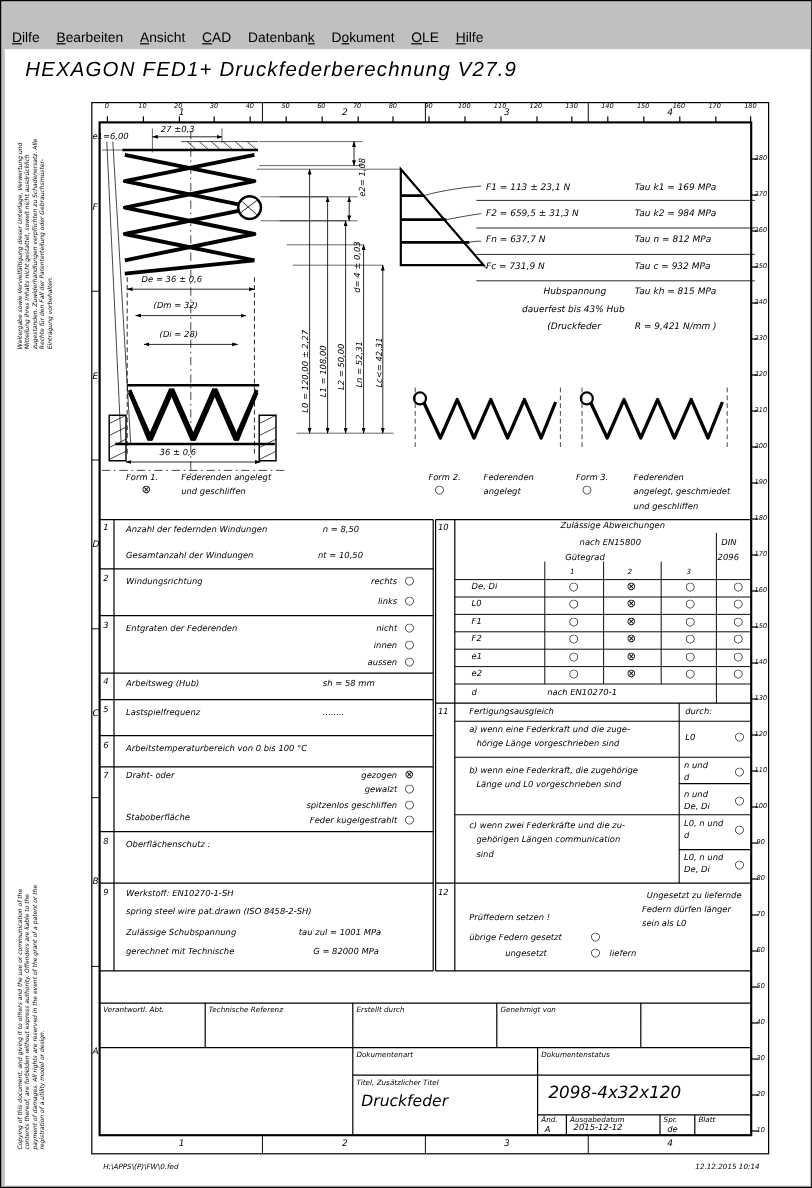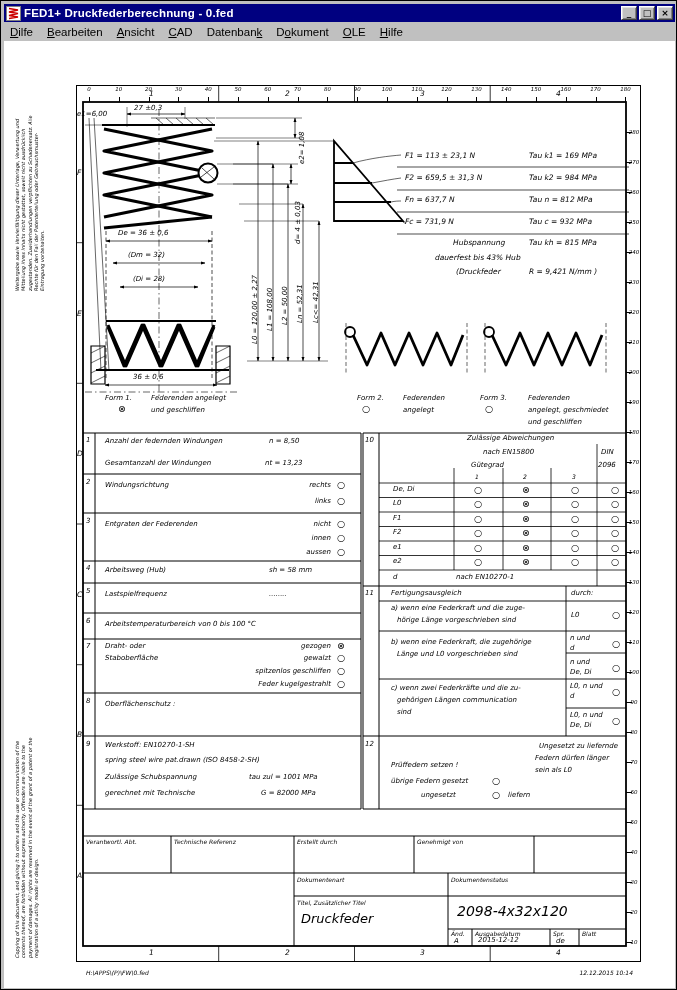--- a/index.html
+++ b/index.html
@@ -27,47 +27,35 @@
 .rtickh{position:absolute;width:6px;height:1px;background:#000}
 .legal{position:absolute;font:italic 5px/1.25 "DejaVu Sans",sans-serif;color:#000}
 .big{font-size:13px}
 .num2{font-size:14px}
 </style>
 </head>
 <body>
 
 <div id="page">
 
- <div class="titlebar">
-  <span class="appicon">
-   <svg width="13" height="13" viewBox="0 0 13 13">
-          <path d="M2,1.5 L11,3 L2,5 L11,6.5 L2,8.5 L11,10 L2,11.5" stroke="#cc0000" fill="none" stroke-width="1.4"></path>
-        </svg>
-  </span>
-  <span class="wtitle">FED1+   Druckfederberechnung   -   0.fed</span>
-  <span class="wbtns">
-   <span class="wbtn">_</span>
-   <span class="wbtn">□</span>
-   <span class="wbtn">×</span>
-  </span>
- </div>
 
  <div class="menubar">
   <span class="mi"><span></span><u>D</u><span>ilfe</span></span>
   <span class="mi"><span></span><u>B</u><span>earbeiten</span></span>
   <span class="mi"><span></span><u>A</u><span>nsicht</span></span>
   <span class="mi"><span></span><u>C</u><span>AD</span></span>
   <span class="mi"><span>Datenban</span><u>k</u><span></span></span>
   <span class="mi"><span>D</span><u>o</u><span>kument</span></span>
   <span class="mi"><span></span><u>O</u><span>LE</span></span>
   <span class="mi"><span></span><u>H</u><span>ilfe</span></span>
  </div>
 
  <div class="client"></div>
 
+ <div class="hdr">HEXAGON   FED1+   Druckfederberechnung  V27.9</div>
 
  <svg class="lines" width="677" height="990" viewBox="0 0 677 990">
   <defs>
    <marker id="ar" viewBox="0 0 6 4" refX="5.5" refY="2" markerWidth="7" markerHeight="5" orient="auto-start-reverse">
           <path d="M0,0L6,2L0,4Z" fill="#000"></path>
         </marker>
   </defs>
   <g stroke="#000" fill="none">
 
    <rect x="75.5" y="84.5" width="564" height="876" stroke-width="1"></rect>
@@ -299,21 +287,21 @@
  <div class="it" style="left:479px;top:393px">Form 3.</div>
  <span class="rad" style="left:484px;top:403px">○</span>
  <div class="it" style="left:527px;top:393px">Federenden</div>
  <div class="it" style="left:527px;top:405px">angelegt, geschmiedet</div>
  <div class="it" style="left:527px;top:417px">und geschliffen</div>
 
  <div class="it" style="left:85px;top:435px">1</div>
  <div class="it" style="left:104px;top:436px">Anzahl der federnden Windungen</div>
  <div class="it" style="left:268px;top:436px">n  =  8,50</div>
  <div class="it" style="left:104px;top:458px">Gesamtanzahl der Windungen</div>
- <div class="it" style="left:264px;top:458px">nt =  13,23</div>
+ <div class="it" style="left:264px;top:458px">nt =  10,50</div>
  <div class="it" style="left:85px;top:477px">2</div>
  <div class="it" style="left:104px;top:480px">Windungsrichtung</div>
  <div class="it ra" style="left:272px;top:480px;width:58px">rechts</div>
  <span class="rad" style="left:336px;top:479px">○</span>
  <div class="it ra" style="left:272px;top:496px;width:58px">links</div>
  <span class="rad" style="left:336px;top:495px">○</span>
  <div class="it" style="left:85px;top:516px">3</div>
  <div class="it" style="left:104px;top:519px">Entgraten der Federenden</div>
  <div class="it ra" style="left:272px;top:519px;width:58px">nicht</div>
  <span class="rad" style="left:336px;top:518px">○</span>
@@ -324,21 +312,21 @@
  <div class="it" style="left:85px;top:563px">4</div>
  <div class="it" style="left:104px;top:565px">Arbeitsweg (Hub)</div>
  <div class="it" style="left:268px;top:565px">sh = 58 mm</div>
  <div class="it" style="left:85px;top:586px">5</div>
  <div class="it" style="left:104px;top:589px">Lastspielfrequenz</div>
  <div class="it" style="left:268px;top:589px">........</div>
  <div class="it" style="left:85px;top:616px">6</div>
  <div class="it" style="left:104px;top:619px">Arbeitstemperaturbereich von 0 bis 100 °C</div>
  <div class="it" style="left:85px;top:641px">7</div>
  <div class="it" style="left:104px;top:641px">Draht- oder</div>
- <div class="it" style="left:104px;top:653px">Staboberfläche</div>
+ <div class="it" style="left:104px;top:676px">Staboberfläche</div>
  <div class="it ra" style="left:272px;top:641px;width:58px">gezogen</div>
  <span class="rad" style="left:336px;top:640px">⊗</span>
  <div class="it ra" style="left:272px;top:653px;width:58px">gewalzt</div>
  <span class="rad" style="left:336px;top:652px">○</span>
  <div class="it ra" style="left:210px;top:666px;width:120px">spitzenlos geschliffen</div>
  <span class="rad" style="left:336px;top:665px">○</span>
  <div class="it ra" style="left:210px;top:679px;width:120px">Feder kugelgestrahlt</div>
  <span class="rad" style="left:336px;top:678px">○</span>
  <div class="it" style="left:85px;top:696px">8</div>
  <div class="it" style="left:104px;top:699px">Oberflächenschutz :</div>

